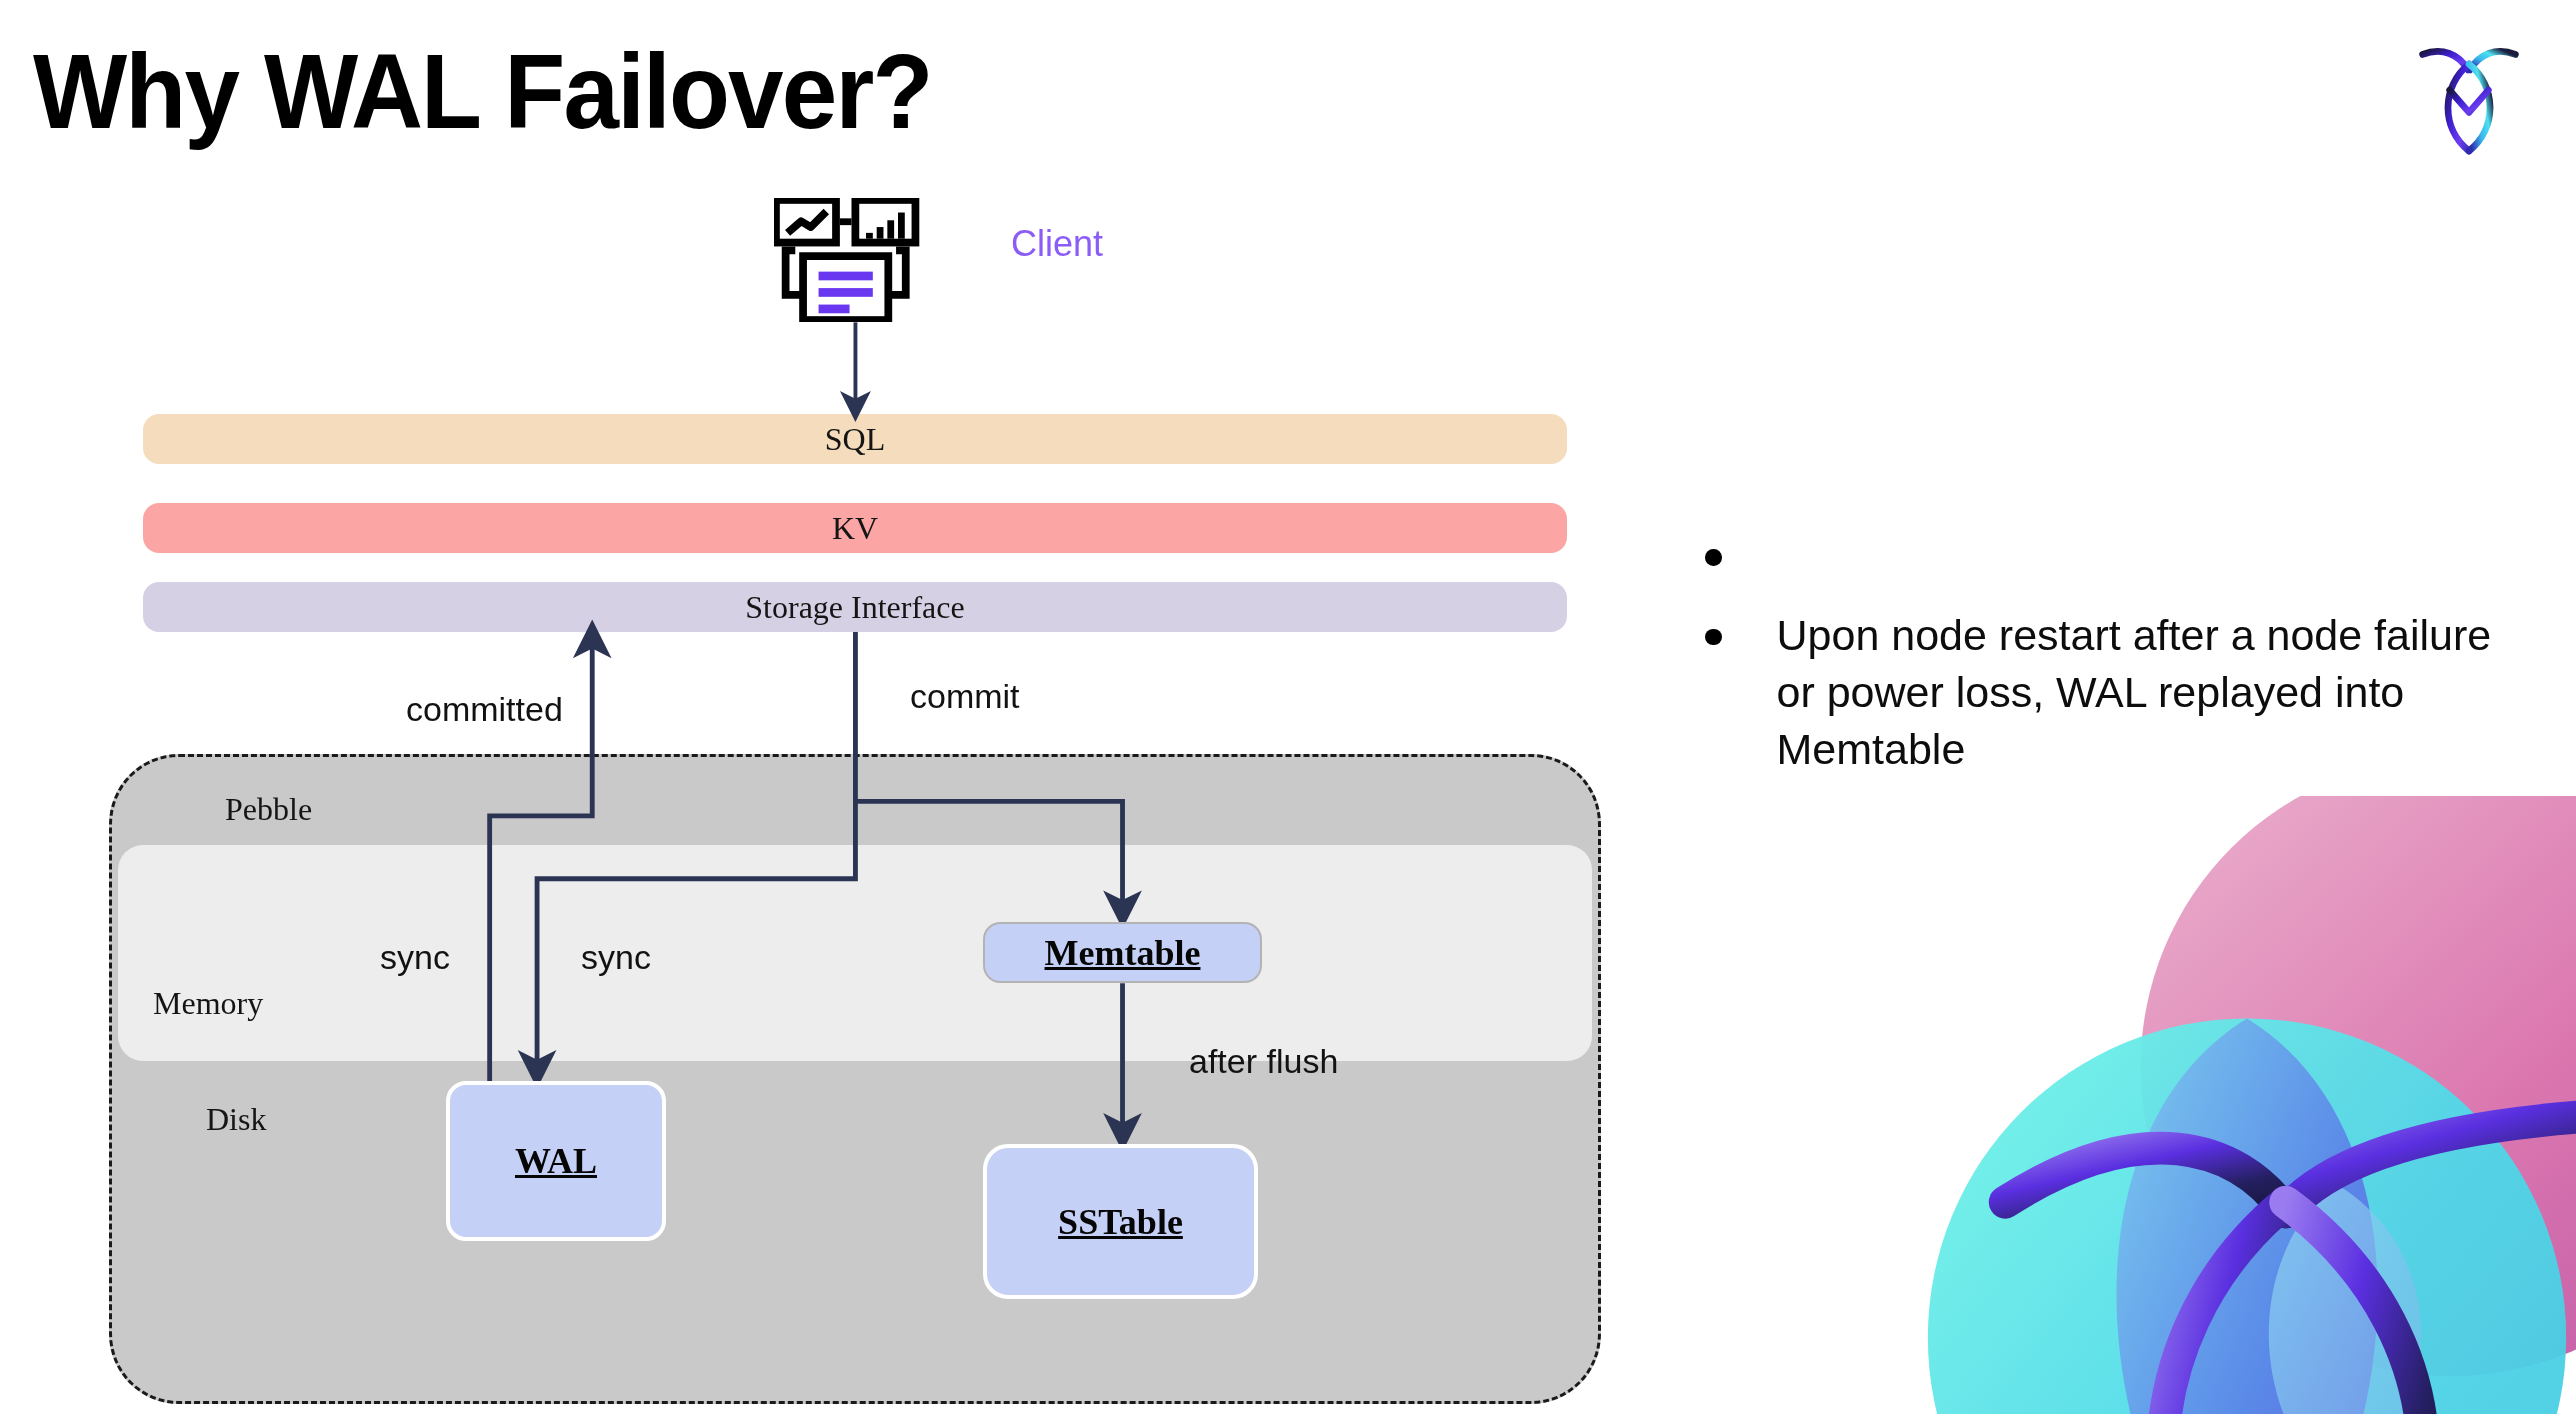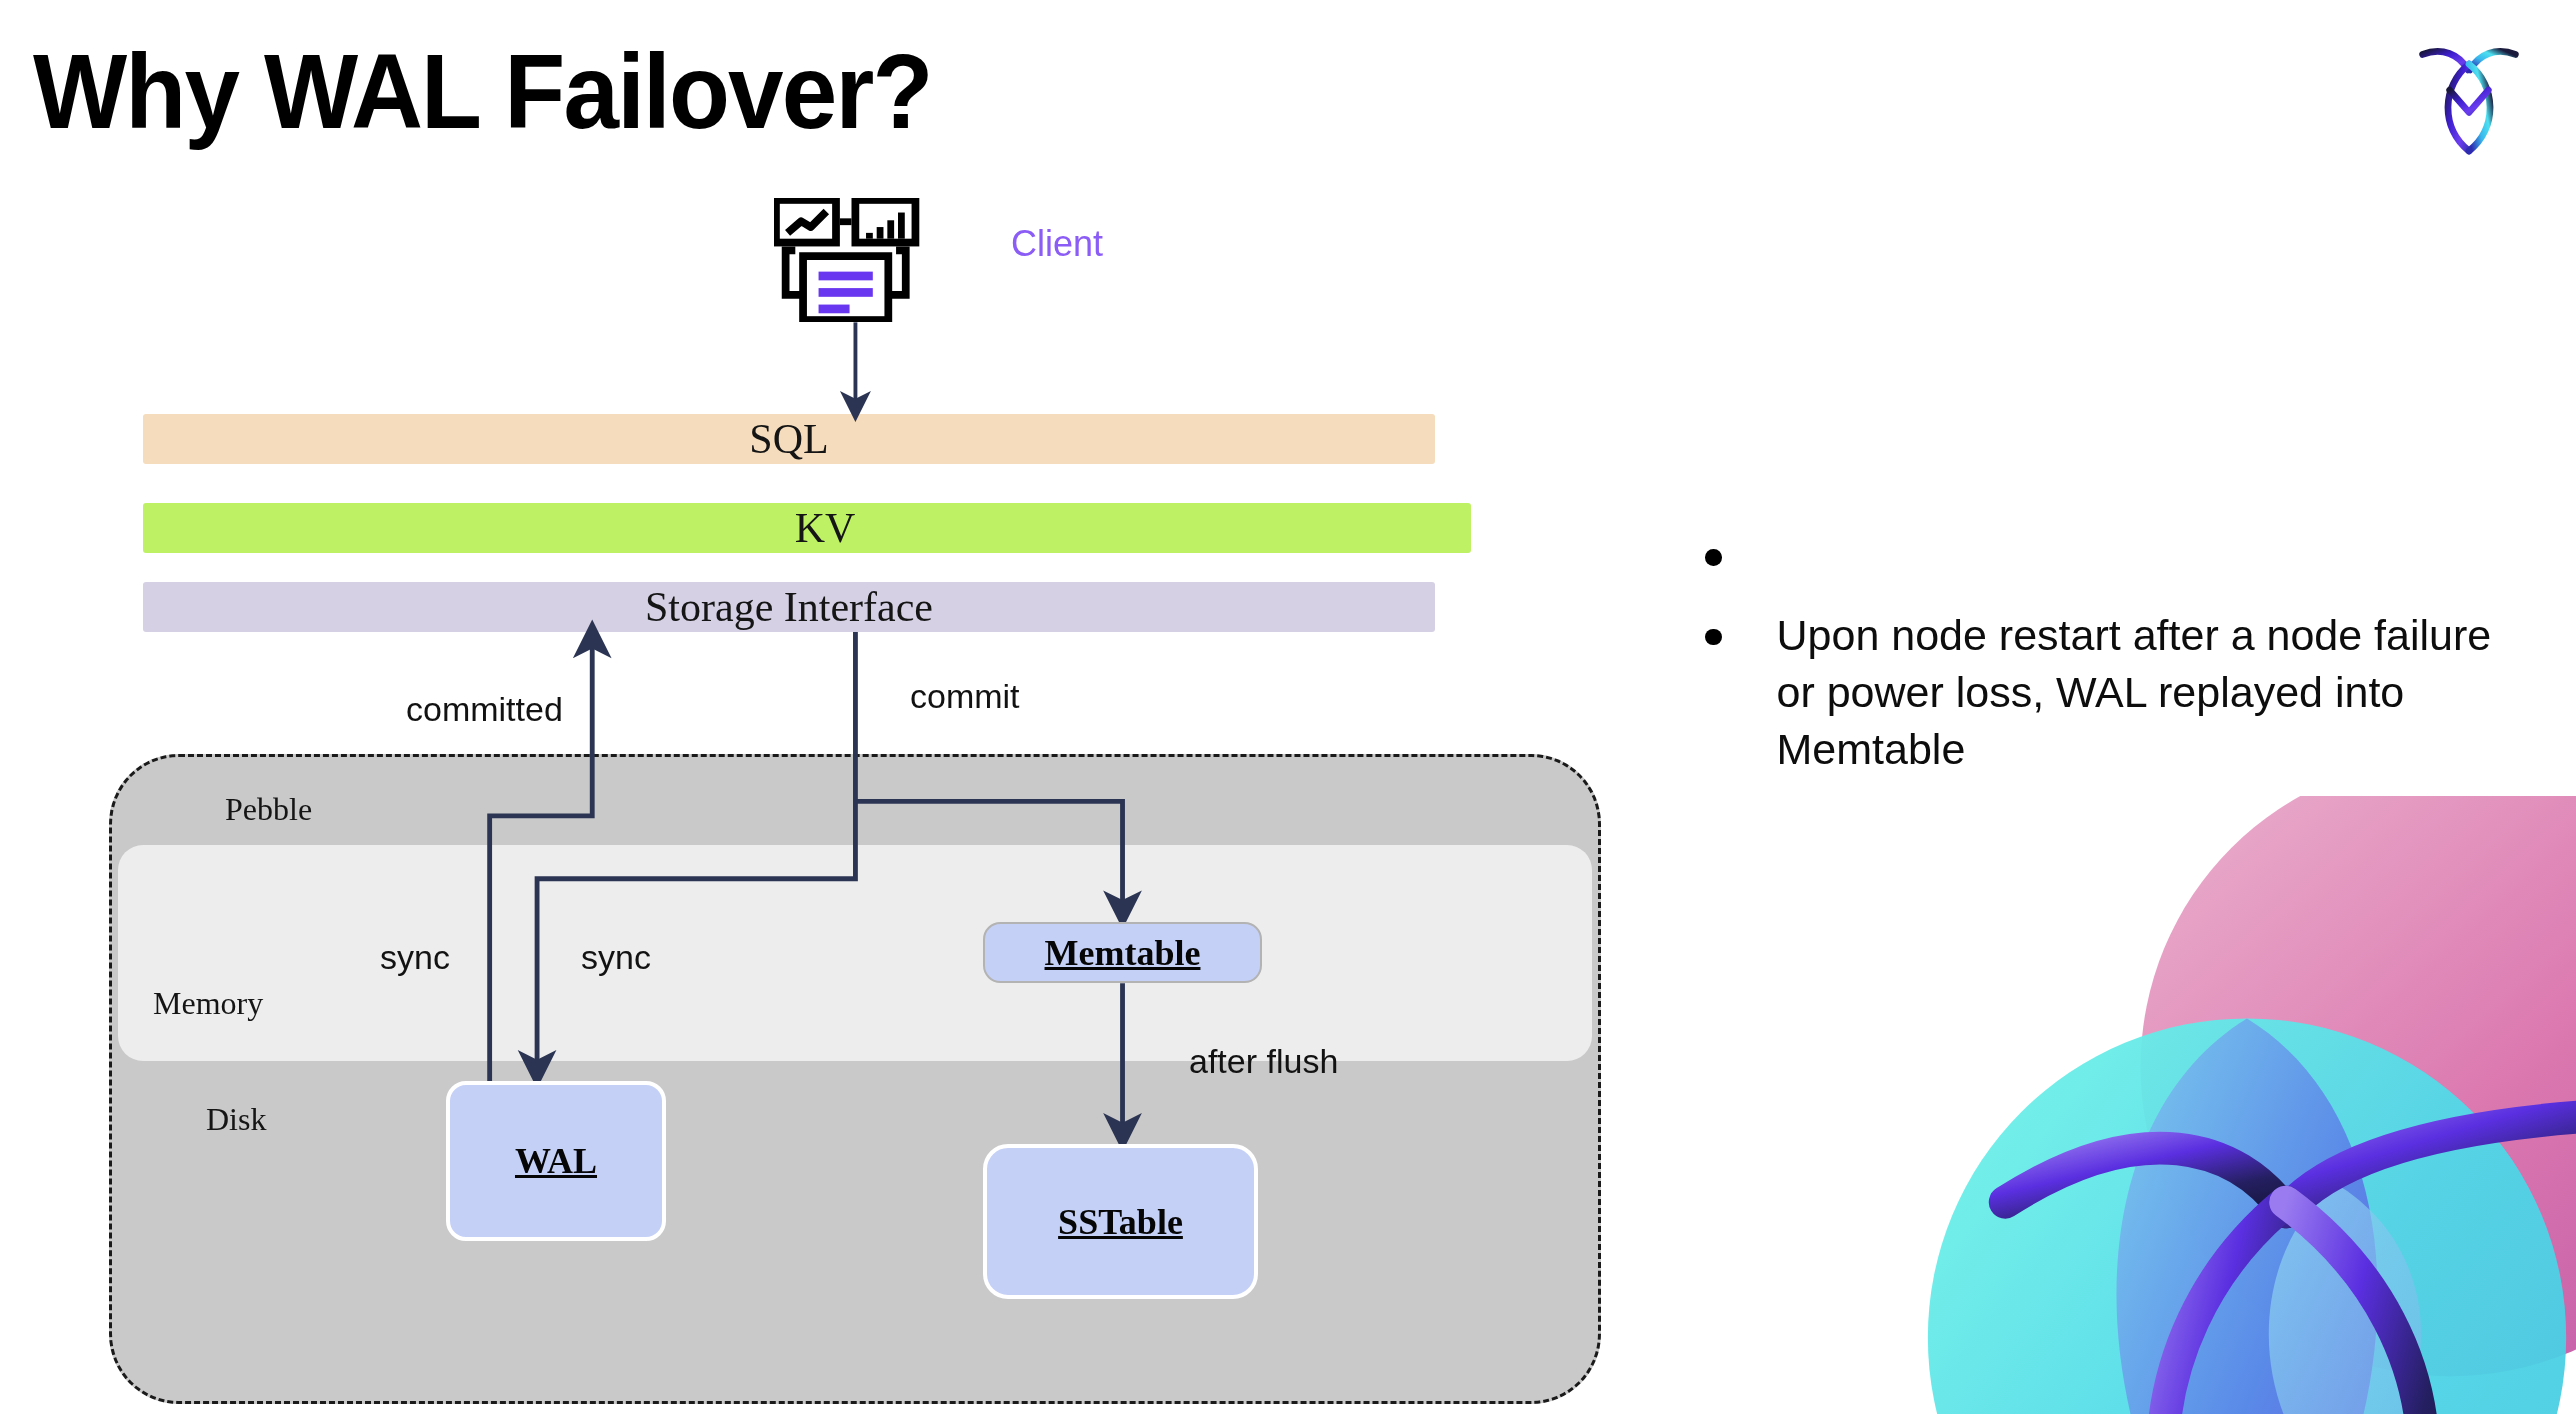--- a/index.html
+++ b/index.html
@@ -13,26 +13,26 @@
     font-weight:bold;font-size:105px;line-height:1.05;
     letter-spacing:-1.9px;color:#000000;white-space:nowrap;
     transform:scaleX(0.95);transform-origin:left top;
   }
 
   
   #brand-logo{position:absolute;left:2413px;top:35px;width:112px;height:120px;}
 
   
   .layer-bar{
-    position:absolute;height:50px;left:143px;width:1292px;
-    border-radius:3px;display:flex;align-items:center;justify-content:center;
-    font-family:"Liberation Serif", serif;font-size:42px;color:#151515;
+    position:absolute;height:50px;left:143px;width:1424px;
+    border-radius:16px;display:flex;align-items:center;justify-content:center;
+    font-family:"Liberation Serif", serif;font-size:32px;color:#151515;
   }
   #bar-sql{top:414px;background:#f4dcbd;}
-  #bar-kv{top:503px;background:#bef264;padding-left:36px;}
+  #bar-kv{top:503px;background:#fca5a5;}
   #bar-storage{top:582px;background:#d6d0e4;}
 
   
   #pebble-container{
     position:absolute;left:109px;top:754px;width:1492px;height:650px;
     border:3.9px dashed #1a1a1a;border-radius:70px;background:#c9c9c9;
     box-sizing:border-box;
   }
   #memory-box{
     position:absolute;left:118px;top:845px;width:1474px;height:216px;

